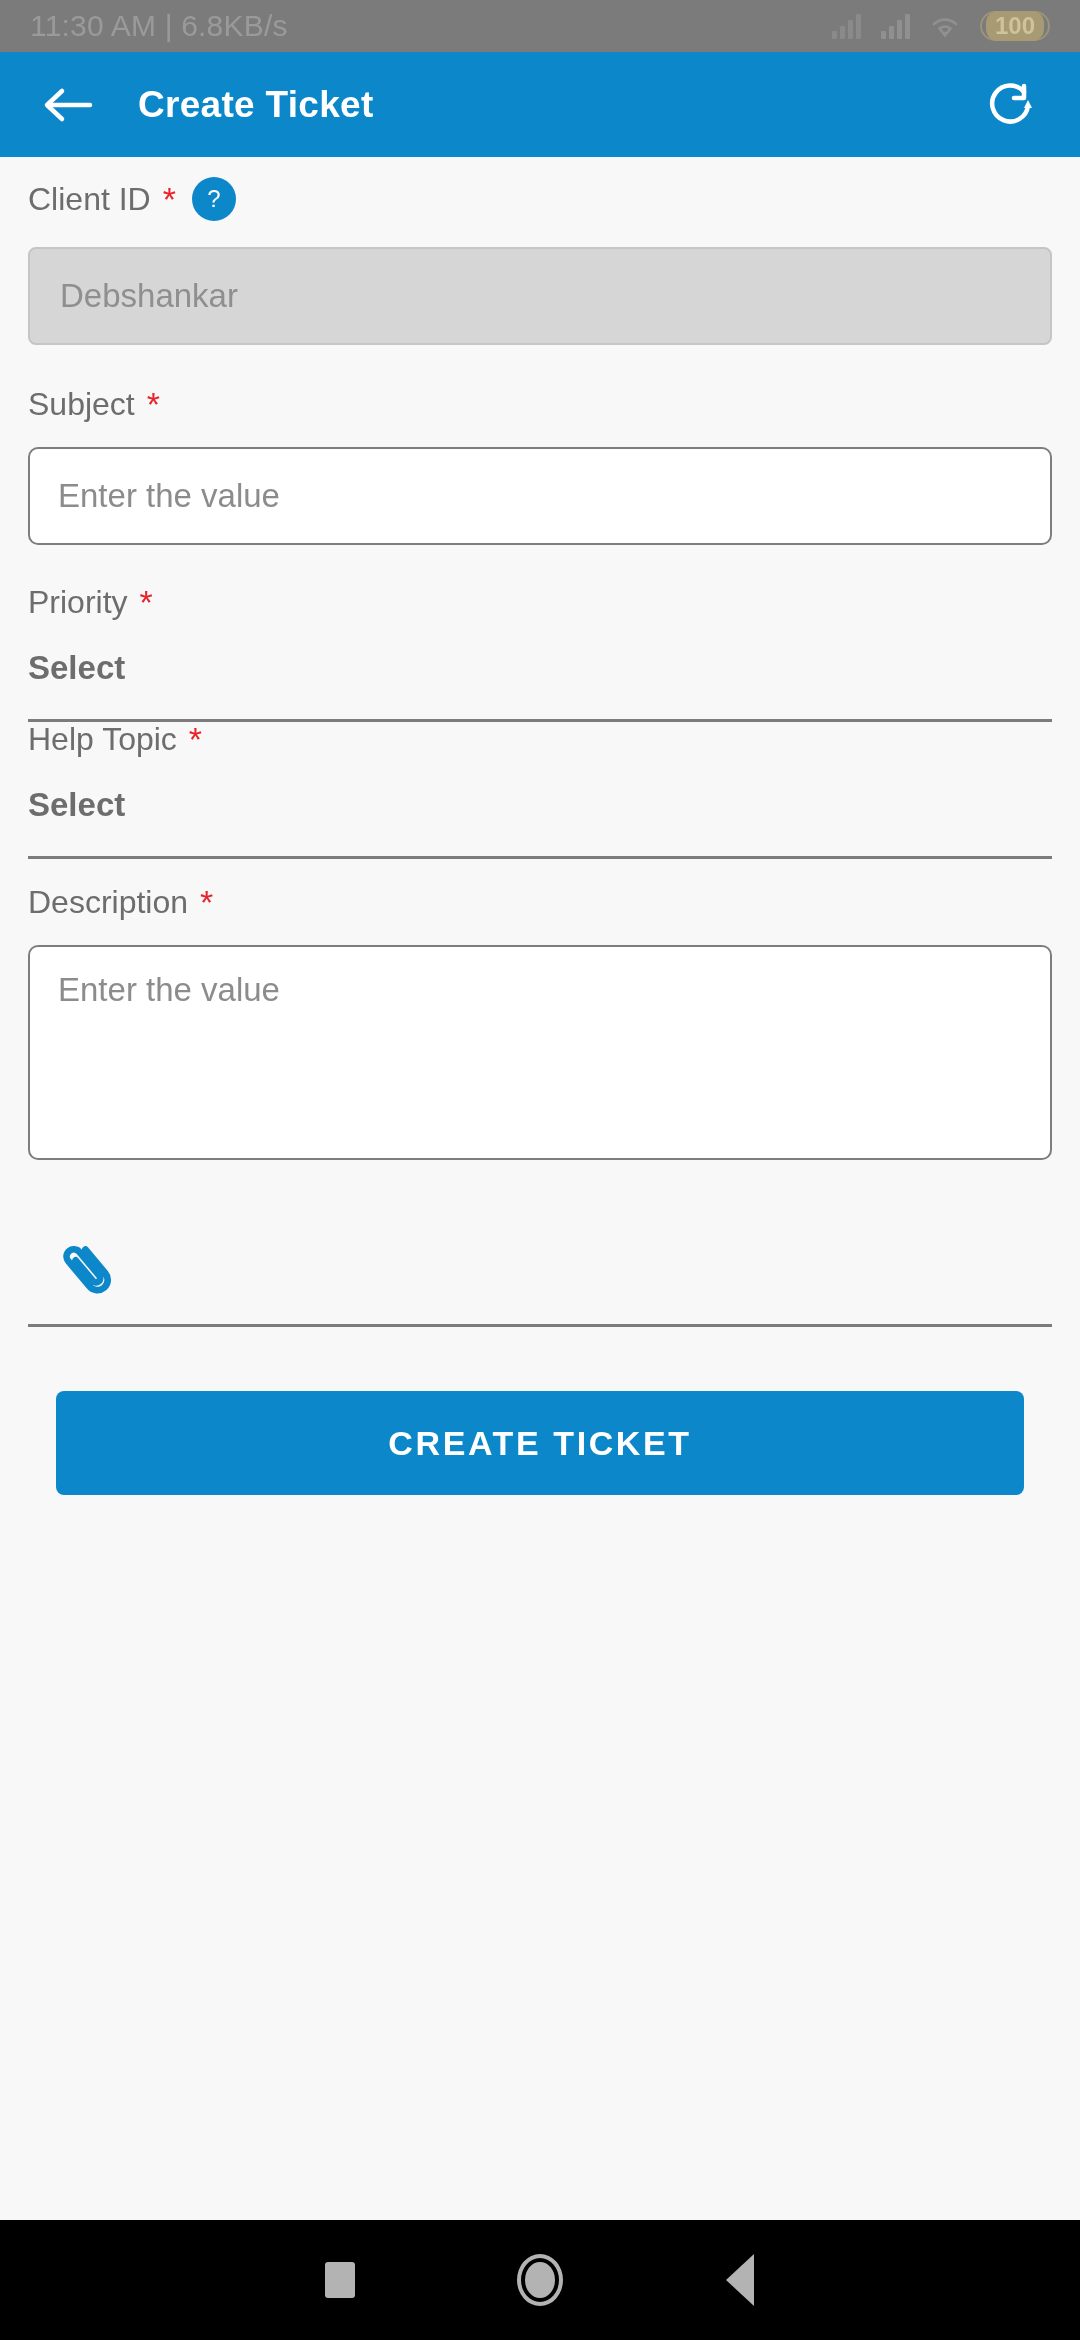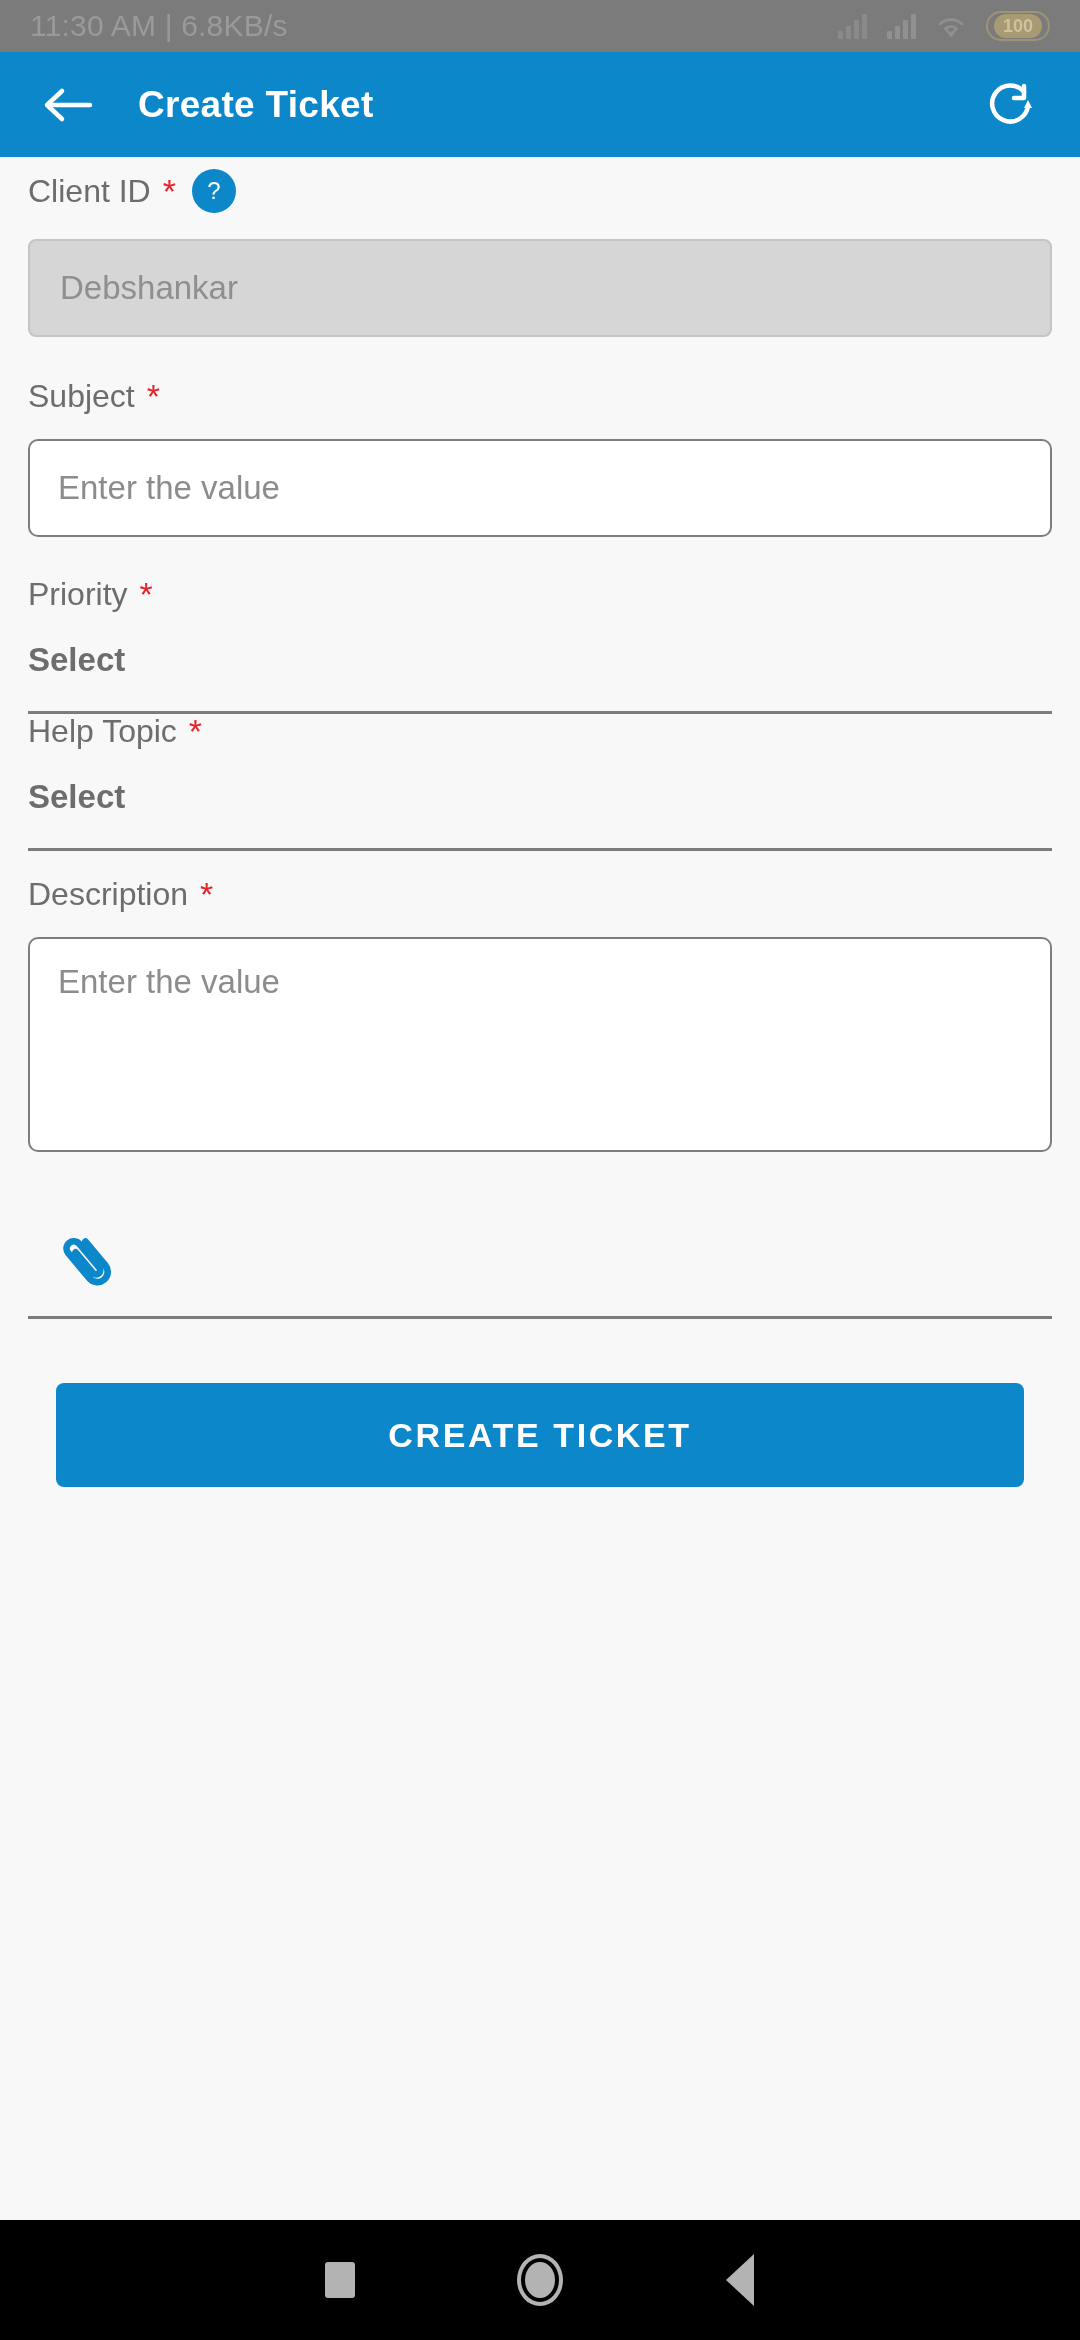--- a/index.html
+++ b/index.html
@@ -30,21 +30,21 @@
   .sig i:nth-child(4){ height:25px; }
   .sig.dim i{ background:#8a8a8a; }
   .wifi{ width:30px; height:24px; position:relative; }
   .wifi svg{ display:block; }
   .battery{
     min-width:64px; height:30px; border:2px solid #9c9478; border-radius:15px;
     display:flex; align-items:center; justify-content:center; padding:0 4px;
     background:transparent;
   }
   .battery .fill{
-    background:#a89a73; color:#cfc39b; font-size:18px; font-weight:700;
+    background:#a89a73; color:#cfc39b; font-size:24px; font-weight:700;
     border-radius:12px; padding:3px 9px; line-height:1;
   }
 
   
   .appbar{
     position:absolute; top:52px; left:0; width:1080px; height:105px;
     background:#0b87ca; display:flex; align-items:center; padding:0 40px;
   }
   .backbtn{
     width:56px; height:56px; display:flex; align-items:center; justify-content:center;
@@ -185,21 +185,21 @@
       <svg width="54" height="54" viewBox="0 0 54 54">
         <path d="M40 14 A18 18 0 1 0 44 28" stroke="#ffffff" stroke-width="4.5" fill="none" stroke-linecap="round"></path>
         <path d="M40 8 L40 20 L30 20" stroke="#ffffff" stroke-width="4.5" fill="none" stroke-linecap="round" stroke-linejoin="round"></path>
         <path d="M44 22 L40 30 L48 30 Z" fill="#ffffff"></path>
       </svg>
     </div>
   </div>
 
   <div class="body">
 
-    <div class="field" style="padding-top:12px">
+    <div class="field" style="padding-top:20px">
       <div class="label">
         <span class="txt">Client ID</span>
         <span class="req">*</span>
         <span class="helpdot">?</span>
       </div>
       <div class="input-disabled">
         <span class="val">Debshankar</span>
       </div>
     </div>
 

